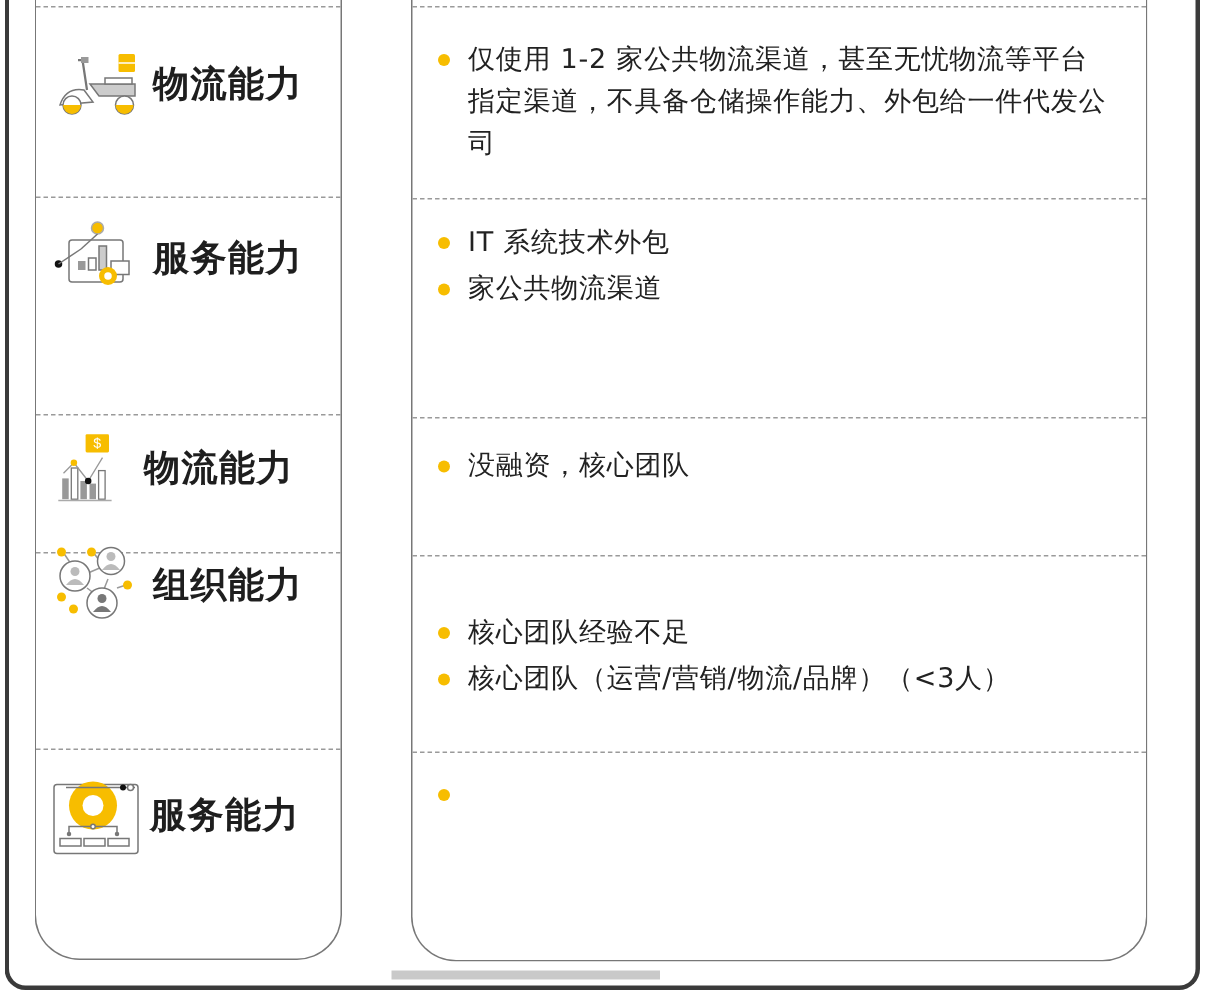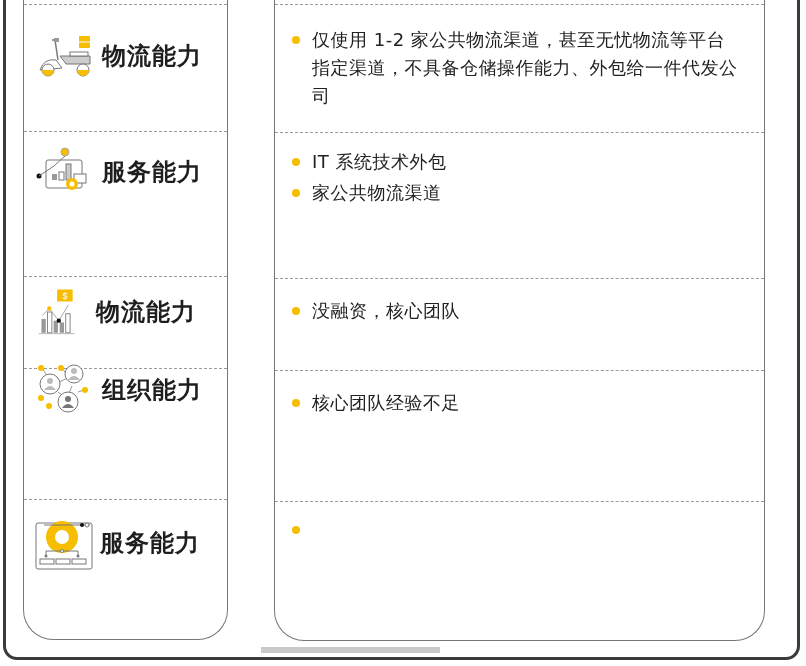--- a/index.html
+++ b/index.html
@@ -129,24 +129,28 @@
     <circle cx="32" cy="35" r="3" fill="#777"></circle>
       <path d="M26 44 Q32 36 38 44 Z" fill="#777"></path>
     <circle cx="5" cy="4" r="3" fill="#f7bd00"></circle>
     <circle cx="25" cy="4" r="3" fill="#f7bd00"></circle>
     <circle cx="49" cy="26" r="3" fill="#f7bd00"></circle>
     <circle cx="5" cy="34" r="3" fill="#f7bd00"></circle>
     <circle cx="13" cy="42" r="3" fill="#f7bd00"></circle>
   </svg>
   <span class="lbl">组织能力</span>
 </div>
-<div class="bul" style="top:389px">
+<div class="bul" style="top:408px">
   <div class="item">
       <span class="dot"></span>
       <span>核心团队经验不足</span>
+    </div>
+  <div class="item">
+      <span class="dot"></span>
+      <span>核心团队（运营/营销/物流/品牌）（&lt;3人）</span>
     </div>
 </div>
 
 <div class="cap" style="left:34px;top:514px">
   <svg class="ic" viewBox="0 0 60 56" style="height:58px">
     <rect x="2" y="8" width="56" height="46" rx="2" fill="#fff" stroke="#777" stroke-width="1"></rect>
     <circle cx="28" cy="22" r="16" fill="#f7bd00"></circle>
     <circle cx="28" cy="22" r="7" fill="#fff"></circle>
     <line x1="10" y1="10" x2="56" y2="10" stroke="#777" stroke-width="1"></line>
     <circle cx="48" cy="10" r="2" fill="#111"></circle>

